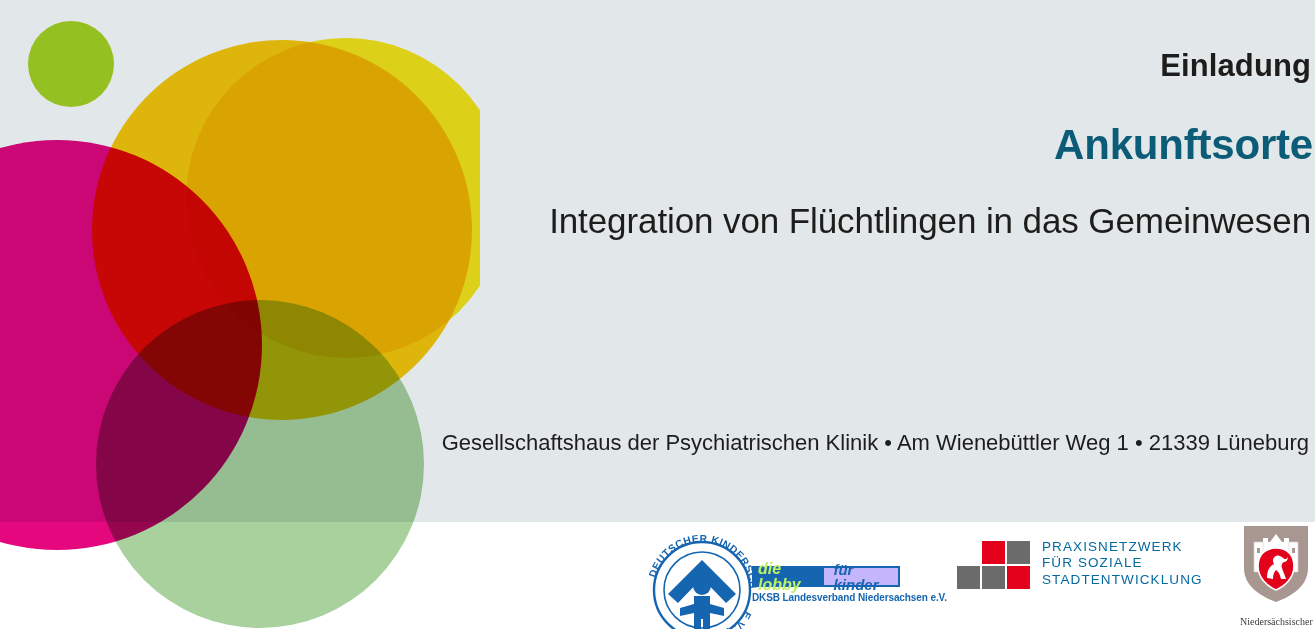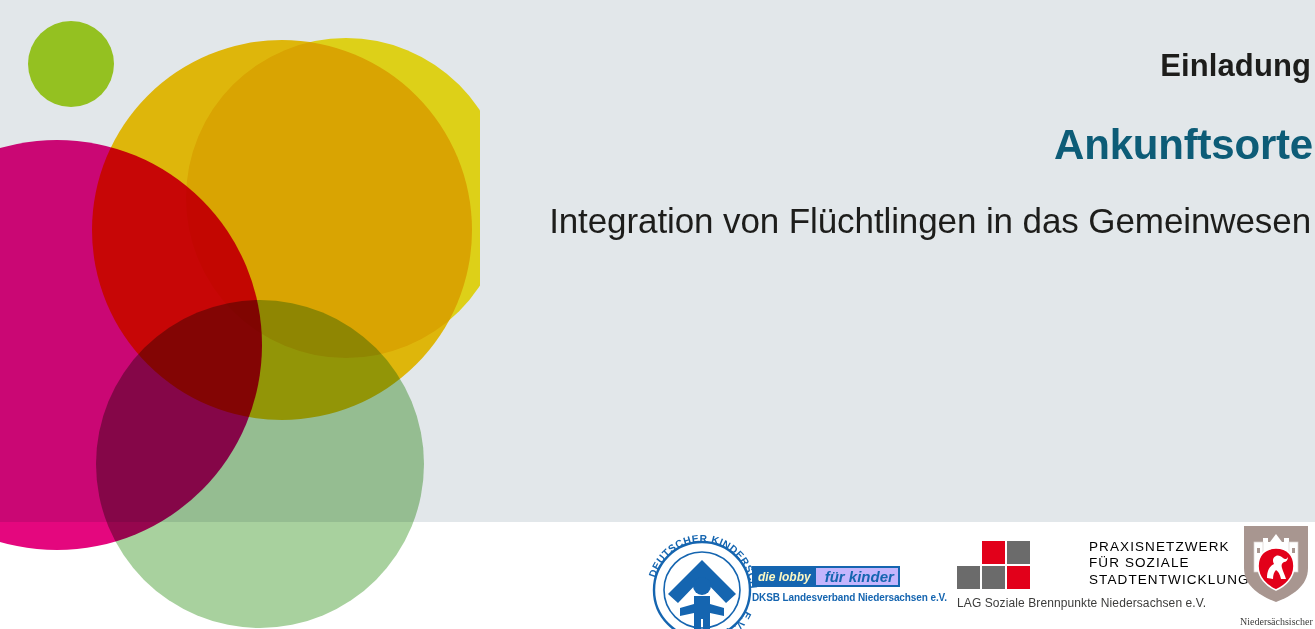--- a/index.html
+++ b/index.html
@@ -117,24 +117,24 @@
   .lobby-box {
     display: flex;
     border: 2px solid #1565b0;
     width: 148px;
     height: 21px;
     box-sizing: border-box;
     align-items: stretch;
   }
   .lobby-left {
     background: #1565b0;
-    color: #fef9c3;
+    color: #bef264;
     font-style: italic;
     font-weight: bold;
-    font-size: 12px;
+    font-size: 16px;
     padding: 0 5px 0 4px;
     display: flex;
     align-items: center;
     line-height: 1;
   }
   .lobby-right {
     background: #c4b5fd;
     color: #1565b0;
     font-style: italic;
     font-weight: bold;
@@ -165,25 +165,24 @@
     flex: 0 0 auto;
   }
   .sq { position: absolute; width: 23px; height: 23px; }
   .sq-a { left: 25px; top: 0;   background: #e2001a; }
   .sq-b { left: 50px; top: 0;   background: #6b6b6b; }
   .sq-c { left: 0;    top: 25px; background: #6b6b6b; }
   .sq-d { left: 25px; top: 25px; background: #6b6b6b; }
   .sq-e { left: 50px; top: 25px; background: #e2001a; }
   .pnw-lines {
     font-size: 13.5px;
-    color: #000000;
+    color: #0369a1;
     letter-spacing: 1.1px;
     line-height: 1.22;
     white-space: nowrap;
-    margin-left: 47px;
   }
   .pnw-sub {
     margin-top: 6px;
     font-size: 12px;
     color: #3c3c3b;
     white-space: nowrap;
     letter-spacing: 0.1px;
   }
 
   
@@ -212,20 +211,21 @@
     <div class="circle c-yellow-a blend"></div>
     <div class="circle c-yellow-b blend"></div>
     <div class="circle c-lightgreen blend"></div>
   </div>
 
   <div class="text-col">
     <div class="kicker">Einladung</div>
     <div class="headline">Ankunftsorte</div>
     <div class="subhead">Integration von Flüchtlingen in das Gemeinwesen</div>
     <div class="meta">
+      <span class="line">Gesellschaftshaus der Psychiatrischen Klinik • Am Wienebüttler Weg 1 • 21339 Lüneburg</span>
     </div>
   </div>
 
   <div class="logos">
 
     <div class="logo dksb">
       <svg width="120" height="103" viewBox="0 0 120 103">
         <defs>
           <path id="ringTop" d="M 14,62 A 48,48 0 0 1 110,62" fill="none"></path>
           <path id="ringBot" d="M 110,62 A 48,48 0 0 1 14,62" fill="none"></path>
@@ -262,21 +262,20 @@
           <span class="sq sq-c"></span>
           <span class="sq sq-d"></span>
           <span class="sq sq-e"></span>
         </div>
         <div class="pnw-lines">
           <div>PRAXISNETZWERK</div>
           <div>FÜR SOZIALE</div>
           <div>STADTENTWICKLUNG</div>
         </div>
       </div>
-      <div class="pnw-sub">LAG Soziale Brennpunkte Niedersachsen e.V.</div>
     </div>
 
     <div class="logo coa">
       <svg width="72" height="80" viewBox="0 0 72 80">
         <path d="M 4,2 H 68 V 44 C 68,62 52,72 36,78 C 20,72 4,62 4,44 Z" fill="#a89690"></path>
         <path d="M 14,18 h 9 v -4 h 5 v 4 h 2 l 6,-8 l 6,8 h 2 v -4 h 5 v 4 h 9 v 30 h -44 z" fill="#ffffff"></path>
         <rect x="14" y="18" width="9" height="30" fill="#ffffff" stroke="#d9d2cf" stroke-width="0.7"></rect>
         <rect x="49" y="18" width="9" height="30" fill="#ffffff" stroke="#d9d2cf" stroke-width="0.7"></rect>
         <rect x="17" y="24" width="3" height="5" fill="#a89690"></rect>
         <rect x="52" y="24" width="3" height="5" fill="#a89690"></rect>

